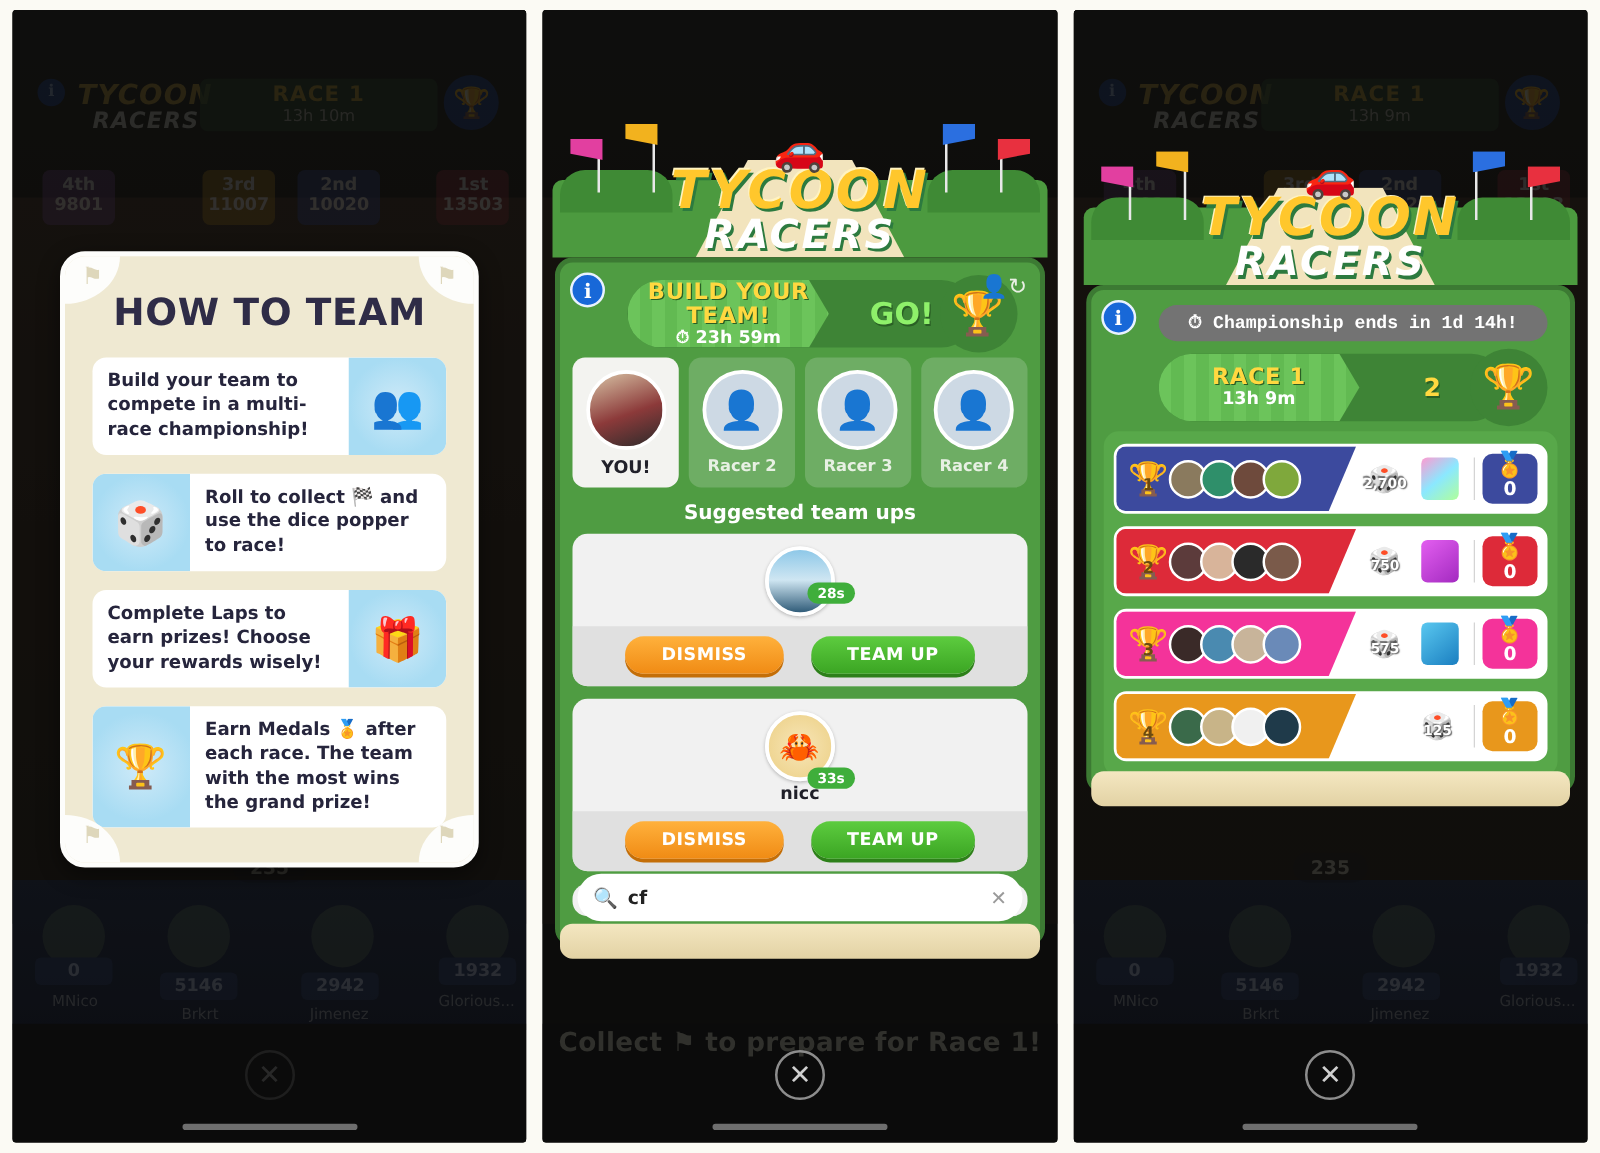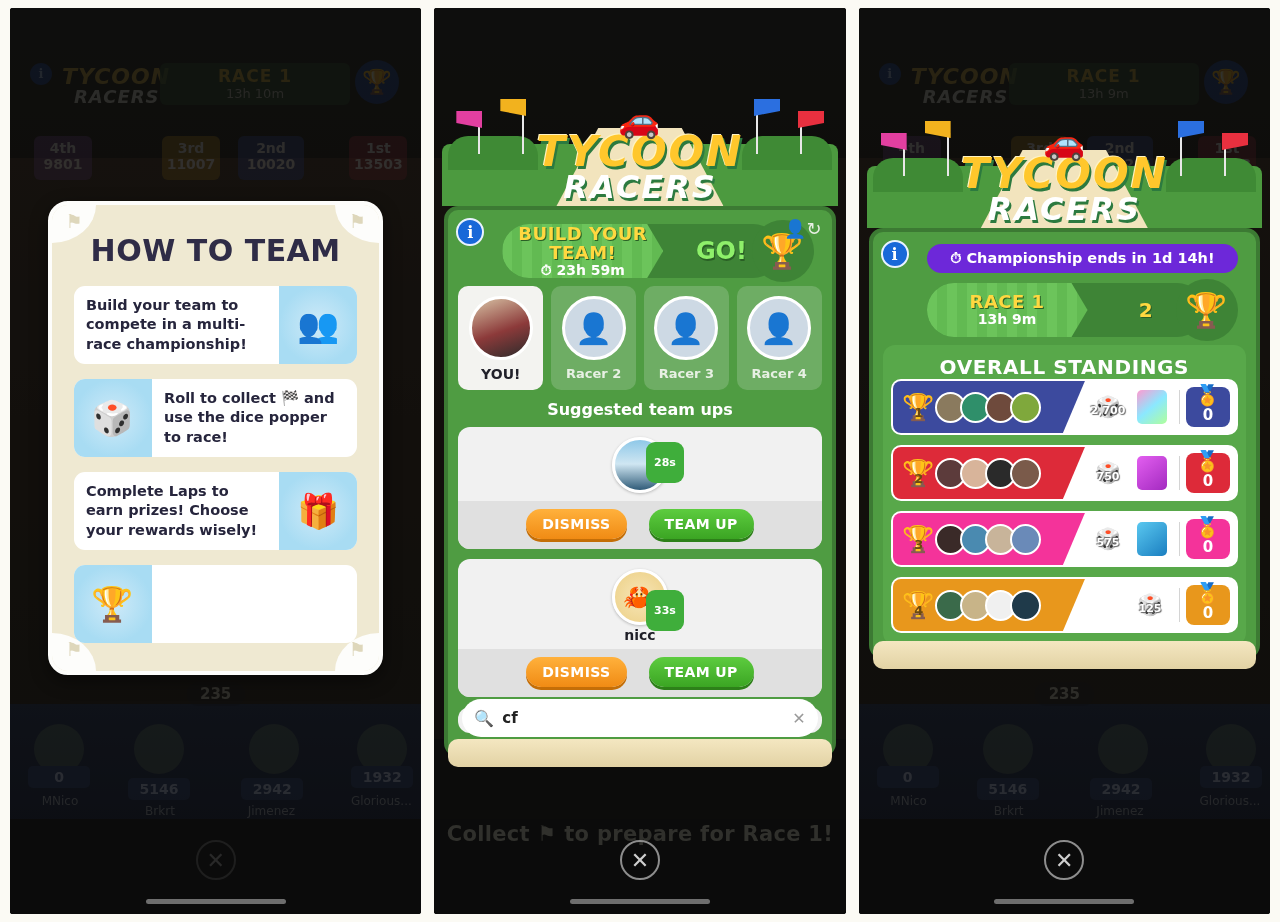--- a/index.html
+++ b/index.html
@@ -246,52 +246,53 @@
     position: relative; width: 56px; height: 56px; border-radius: 50%;
     margin: 0 auto 2px; border: 3px solid #fff; overflow: hidden;
     display: flex; align-items: center; justify-content: center; font-size: 26px;
     box-shadow: 0 1px 3px rgba(0,0,0,.25);
   }
   .sc-av.a1 { background: linear-gradient(180deg,#8ec8e8 0%,#cfe6f2 48%,#2f5b78 100%); }
   .sc-av.a2 { background: radial-gradient(circle,#f7e6b8,#eccf84); }
   .sc-timer {
     position: absolute; left: 50%; margin-left: 6px; bottom: 18px;
     background: #3fae3b; color: #fff; font-size: 11px; font-weight: bold;
-    border-radius: 9px; padding: 14px 8px;
+    border-radius: 9px; padding: 2px 8px;
   }
   .sc-name { font-size: 14px; font-weight: bold; color: #1f1f28; }
   .sc-actions {
     background: #e0e0e0; display: flex; justify-content: center; gap: 22px;
     padding: 8px 0 10px;
   }
   .btn {
-    border-radius: 16px; padding: 7px 16px; font-size: 14px; font-weight: bold;
+    border-radius: 16px; padding: 7px 29px; font-size: 14px; font-weight: bold;
     color: #fff; letter-spacing: .4px;
   }
   .btn.dismiss { background: linear-gradient(180deg,#ffb13c,#f08b14); box-shadow: 0 3px 0 #c46e07; }
   .btn.teamup { background: linear-gradient(180deg,#5dcc3f,#3ba523); box-shadow: 0 3px 0 #2d8019; }
 
   .search-row {
     position: absolute; left: 14px; right: 14px; bottom: 16px;
     background: #fff; border-radius: 22px; height: 38px;
     display: flex; align-items: center; padding: 0 12px; z-index: 8;
   }
   .search-ico { font-size: 16px; color: #777; margin-right: 8px; }
   .search-val { flex: 1; font-size: 15px; font-weight: bold; color: #222; }
   .search-clear { font-size: 16px; color: #9a9a9a; }
   .board-base {
     position: absolute; left: 0; right: 0; bottom: -14px; height: 28px;
     background: linear-gradient(180deg,#f4e7c1,#e2d2a4); border-radius: 10px;
   }
 
   
   .champ-bar {
-    margin: 2px 8px 10px 44px; background: #6d28d9; border-radius: 18px;
+    margin: 2px 8px 10px 44px; background: #737373; border-radius: 18px;
     padding: 6px 12px; color: #fff; font-size: 14.5px; font-weight: bold;
     text-align: center;
+    font-family: Liberation Mono, monospace;
   }
   .standings-box {
     background: #58a84a; border-radius: 12px; margin-top: 8px; padding: 10px 8px 12px;
   }
   .st-title {
     text-align: center; color: #fff; font-size: 20px; font-weight: bold;
     letter-spacing: .6px;
   }
   .st-sub { text-align: center; color: #e5e96b; font-size: 11.5px; margin: 3px 0 10px; font-weight: bold; }
   .st-row {
@@ -405,20 +406,21 @@
         <div class="rule-ico">🎲</div>
         <div class="rule-text">Roll to collect 🏁 and use the dice popper to race!</div>
       </div>
       <div class="rule rev">
         <div class="rule-ico">🎁</div>
         <div class="rule-text">Complete Laps to earn prizes!
 Choose your rewards wisely!</div>
       </div>
       <div class="rule" style="margin-bottom:6px;">
         <div class="rule-ico">🏆</div>
+        <div class="rule-text">Earn Medals 🏅 after each race. The team with the most wins the grand prize!</div>
       </div>
     </div>
     <div class="home-bar"></div>
   </div>
 
   <div class="panel">
     <div class="bg">
       <div class="bg-top-strip"></div>
       <div class="bg-mid"></div>
       <div class="bg-bottom"></div>
@@ -603,21 +605,20 @@
           <div class="race-pill-fill"></div>
           <div class="race-pill-label">
             <div class="rp-title">RACE 1</div>
             <div class="rp-time">13h 9m</div>
           </div>
           <div class="rp-num">2</div>
           <div class="rp-trophy">🏆</div>
         </div>
 
         <div class="standings-box">
-          <div class="st-title">OVERALL STANDINGS</div>
 
           <div class="st-row">
             <div class="st-left" style="background:#3c4a9e;">
               <div class="st-trophy">🏆
                 <div class="st-rank">1</div>
               </div>
               <div class="st-avs">
                 <div class="st-av" style="background:#8a7a5e;"></div>
                 <div class="st-av" style="background:#2f8f6a;"></div>
                 <div class="st-av" style="background:#6e4a3c;"></div>

